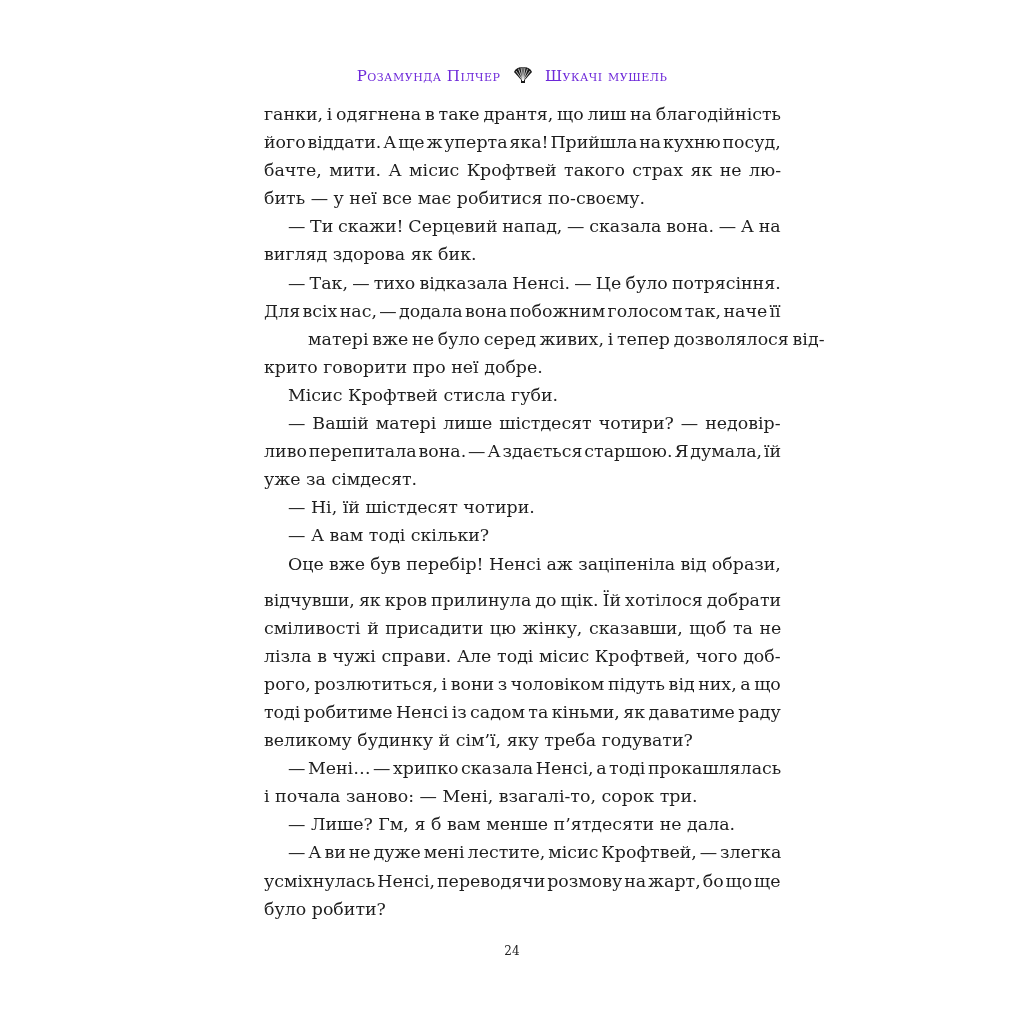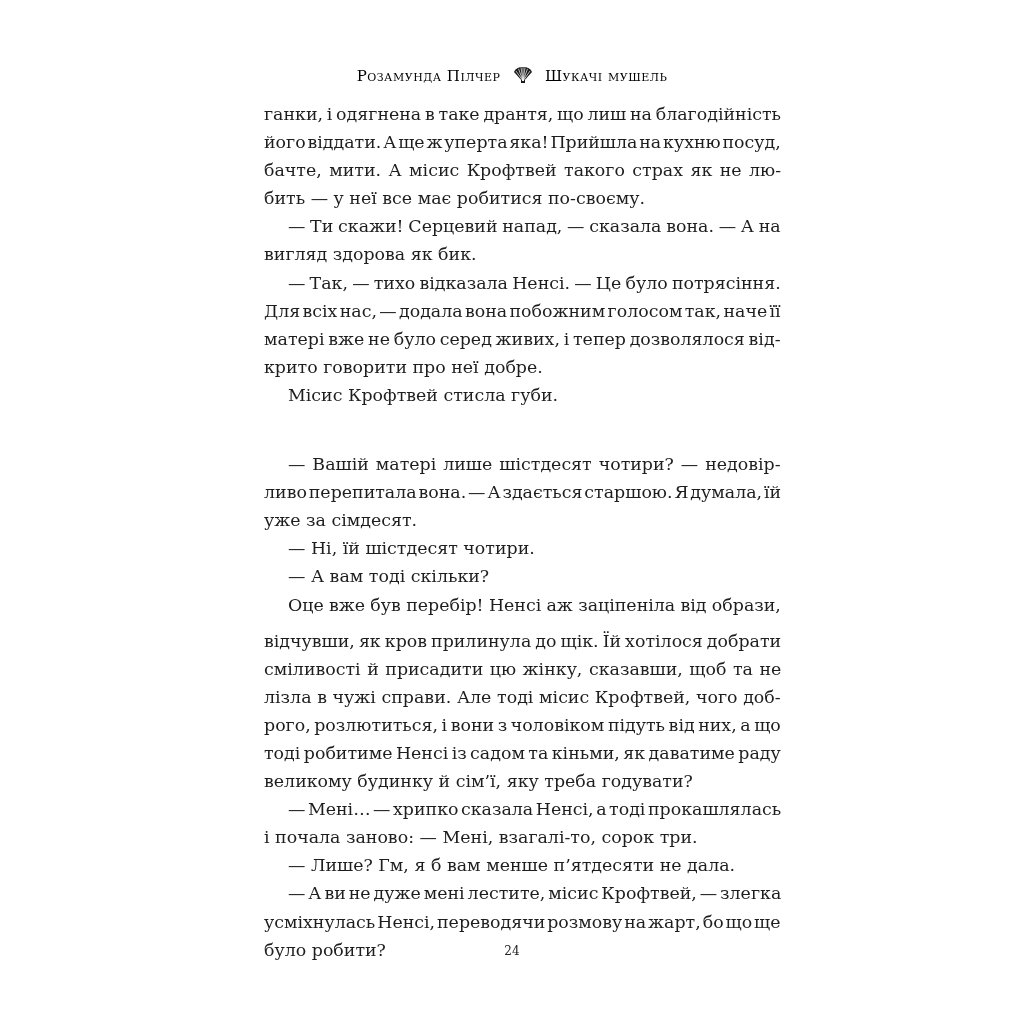--- a/index.html
+++ b/index.html
@@ -1,20 +1,20 @@
 <!DOCTYPE html>
 <html><head>
 <meta charset="utf-8">
 <style>
   html, body { margin: 0; padding: 0; background: #ffffff; }
   body { width: 1024px; height: 1024px; position: relative; overflow: hidden; }
   .page { position: absolute; left: 0; top: 0; width: 1024px; height: 1024px; background: #fff; }
   .running-head {
     position: absolute; top: 64px; left: 0; width: 1024px; text-align: center;
-    font-family: "DejaVu Serif", serif; font-size: 15px; color: #000000; letter-spacing: 0.5px;
+    font-family: "DejaVu Serif", serif; font-size: 15px; color: #6d28d9; letter-spacing: 0.5px;
     font-variant: small-caps; line-height: 24px;
   }
   .running-head .shell { display: inline-block; width: 22px; height: 18px; vertical-align: -3px; margin: 0 6px; }
   .body-text {
     position: absolute; top: 100px; left: 264px; width: 517px;
     font-family: "DejaVu Serif", serif; font-size: 17.4px; line-height: 28.1px; color: #1e1e1e;
   }
   .line { display: block; white-space: nowrap; text-align: justify; text-align-last: justify; height: 28.1px; overflow: visible; }
   .line.last { text-align-last: left; }
   .line.indent { padding-left: 24px; }
@@ -51,24 +51,24 @@
 
   <div class="body-text" id="body-text">
       <span class="line" style="display: block; width: auto; word-spacing: -1.77778px; text-align: left; text-align-last: left;">ганки, і одягнена в таке дрантя, що лиш на благодійність</span>
       <span class="line" style="display: block; width: auto; word-spacing: -3.7px; text-align: left; text-align-last: left;">його віддати. А ще ж уперта яка! Прийшла на кухню посуд,</span>
       <span class="line" style="display: block; width: auto; word-spacing: 1.88889px; text-align: left; text-align-last: left;">бачте, мити. А місис Крофтвей такого страх як не лю-</span>
       <span class="line last">бить — у неї все має робитися по-своєму.</span>
       <span class="line indent" style="display: block; width: auto; word-spacing: -0.8px; text-align: right; text-align-last: left;">— Ти скажи! Серцевий напад, — сказала вона. — А на</span>
       <span class="line last">вигляд здорова як бик.</span>
       <span class="line indent" style="display: block; width: auto; word-spacing: -1.33333px; text-align: left; text-align-last: left;">— Так, — тихо відказала Ненсі. — Це було потрясіння.</span>
       <span class="line" style="display: block; width: auto; word-spacing: -3.2px; text-align: center; text-align-last: left;">Для всіх нас, — додала вона побожним голосом так, наче її</span>
-      <span class="line" style="display: block; width: auto; word-spacing: -1.77778px; text-align: left; text-align-last: left;">матері вже не було серед живих, і тепер дозволялося від-</span>
+      <span class="line" style="display: block; width: auto; word-spacing: -1.77778px; text-align: left; text-align-last: left; margin-left: 44px;">матері вже не було серед живих, і тепер дозволялося від-</span>
       <span class="line last">крито говорити про неї добре.</span>
       <span class="line indent last">Місис Крофтвей стисла губи.</span>
-      <span class="line indent" style="display: block; width: auto; word-spacing: 1.42857px; text-align: center; text-align-last: left; margin-top: 41px;">— Вашій матері лише шістдесят чотири? — недовір-</span>
+      <span class="line indent" style="display: block; width: auto; word-spacing: 1.42857px; text-align: center; text-align-last: left;">— Вашій матері лише шістдесят чотири? — недовір-</span>
       <span class="line" style="display: block; width: auto; word-spacing: -3.66667px; text-align: left; text-align-last: left;">ливо перепитала вона. — А здається старшою. Я думала, їй</span>
       <span class="line last">уже за сімдесят.</span>
       <span class="line indent last">— Ні, їй шістдесят чотири.</span>
       <span class="line indent last">— А вам тоді скільки?</span>
       <span class="line indent" style="display: block; width: auto; word-spacing: -0.25px; text-align: left; text-align-last: left;">Оце вже був перебір! Ненсі аж заціпеніла від образи,</span>
       <span class="line" style="display: block; width: auto; word-spacing: -1.5px; text-align: left; text-align-last: left; margin-top: 8px;">відчувши, як кров прилинула до щік. Їй хотілося добрати</span>
       <span class="line" style="display: block; width: auto; word-spacing: 1px; text-align: left; text-align-last: left;">сміливості й присадити цю жінку, сказавши, щоб та не</span>
       <span class="line" style="display: block; width: auto; word-spacing: 0.111111px; text-align: left; text-align-last: left;">лізла в чужі справи. Але тоді місис Крофтвей, чого доб-</span>
       <span class="line" style="display: block; width: auto; word-spacing: -2px; text-align: center; text-align-last: left;">рого, розлютиться, і вони з чоловіком підуть від них, а що</span>
       <span class="line" style="display: block; width: auto; word-spacing: -2.11111px; text-align: left; text-align-last: left;">тоді робитиме Ненсі із садом та кіньми, як даватиме раду</span>

